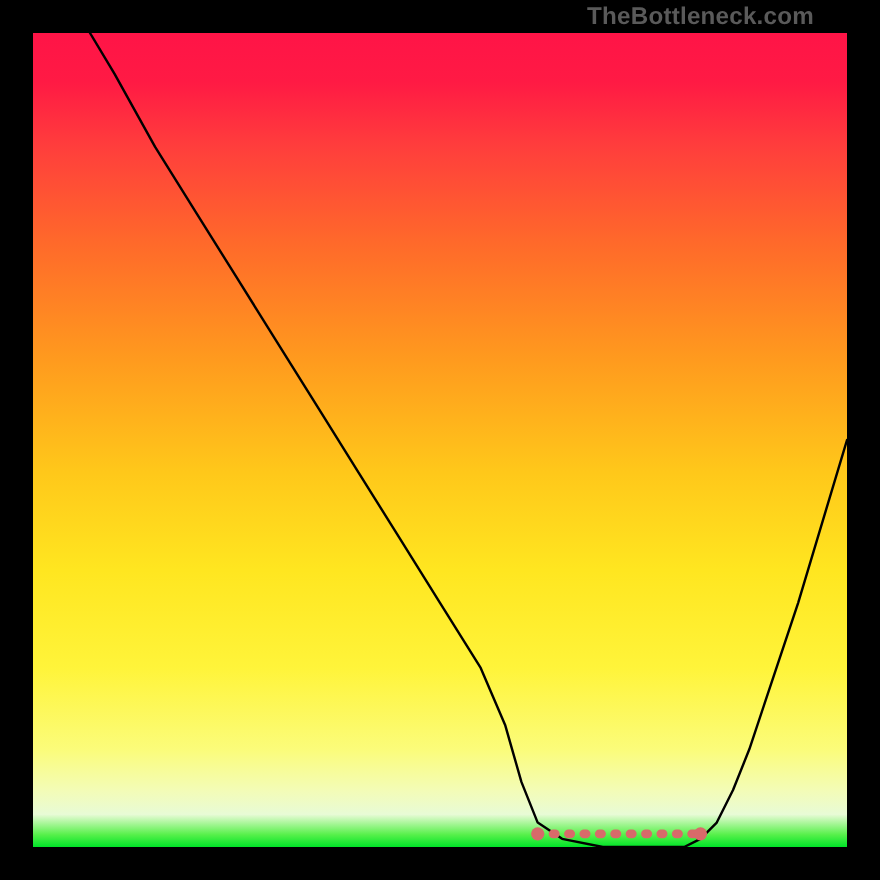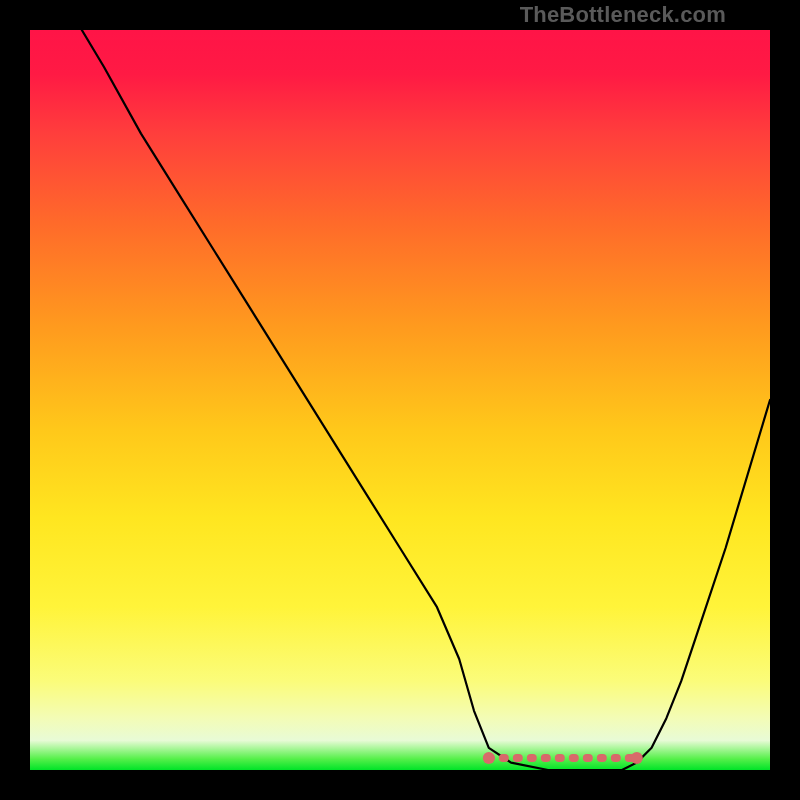--- a/index.html
+++ b/index.html
@@ -9,20 +9,21 @@
     height: 800px;
     background: #000;
     overflow: hidden;
     font-family: Arial, Helvetica, sans-serif;
   }
   .frame {
     position: relative;
     width: 736px;
     height: 800px;
     background: #000;
+    padding-left: 14px;
   }
   .watermark {
     position: absolute;
     top: 2px;
     right: 10px;
     color: #5a5a5a;
     font-size: 22px;
     font-weight: 600;
     letter-spacing: 0.2px;
     z-index: 20;

